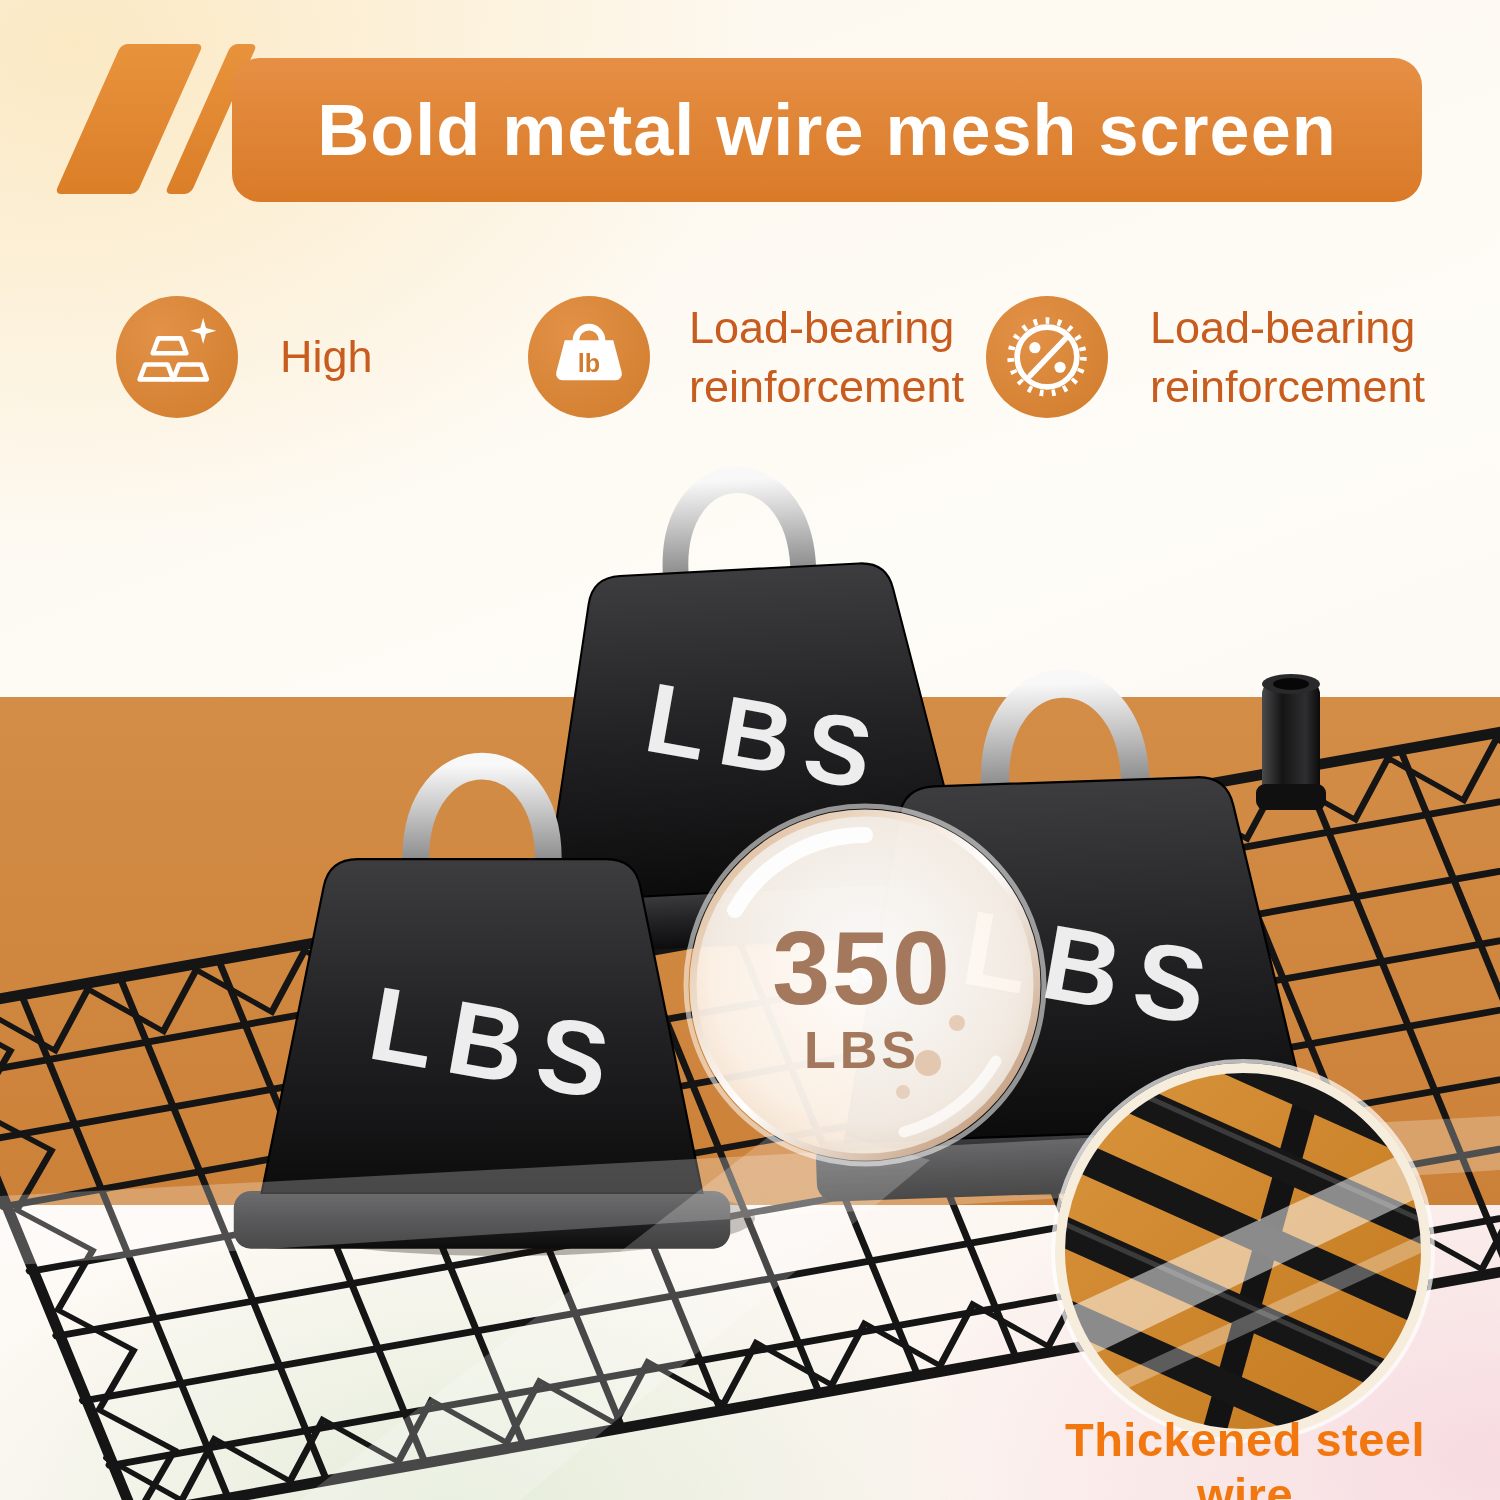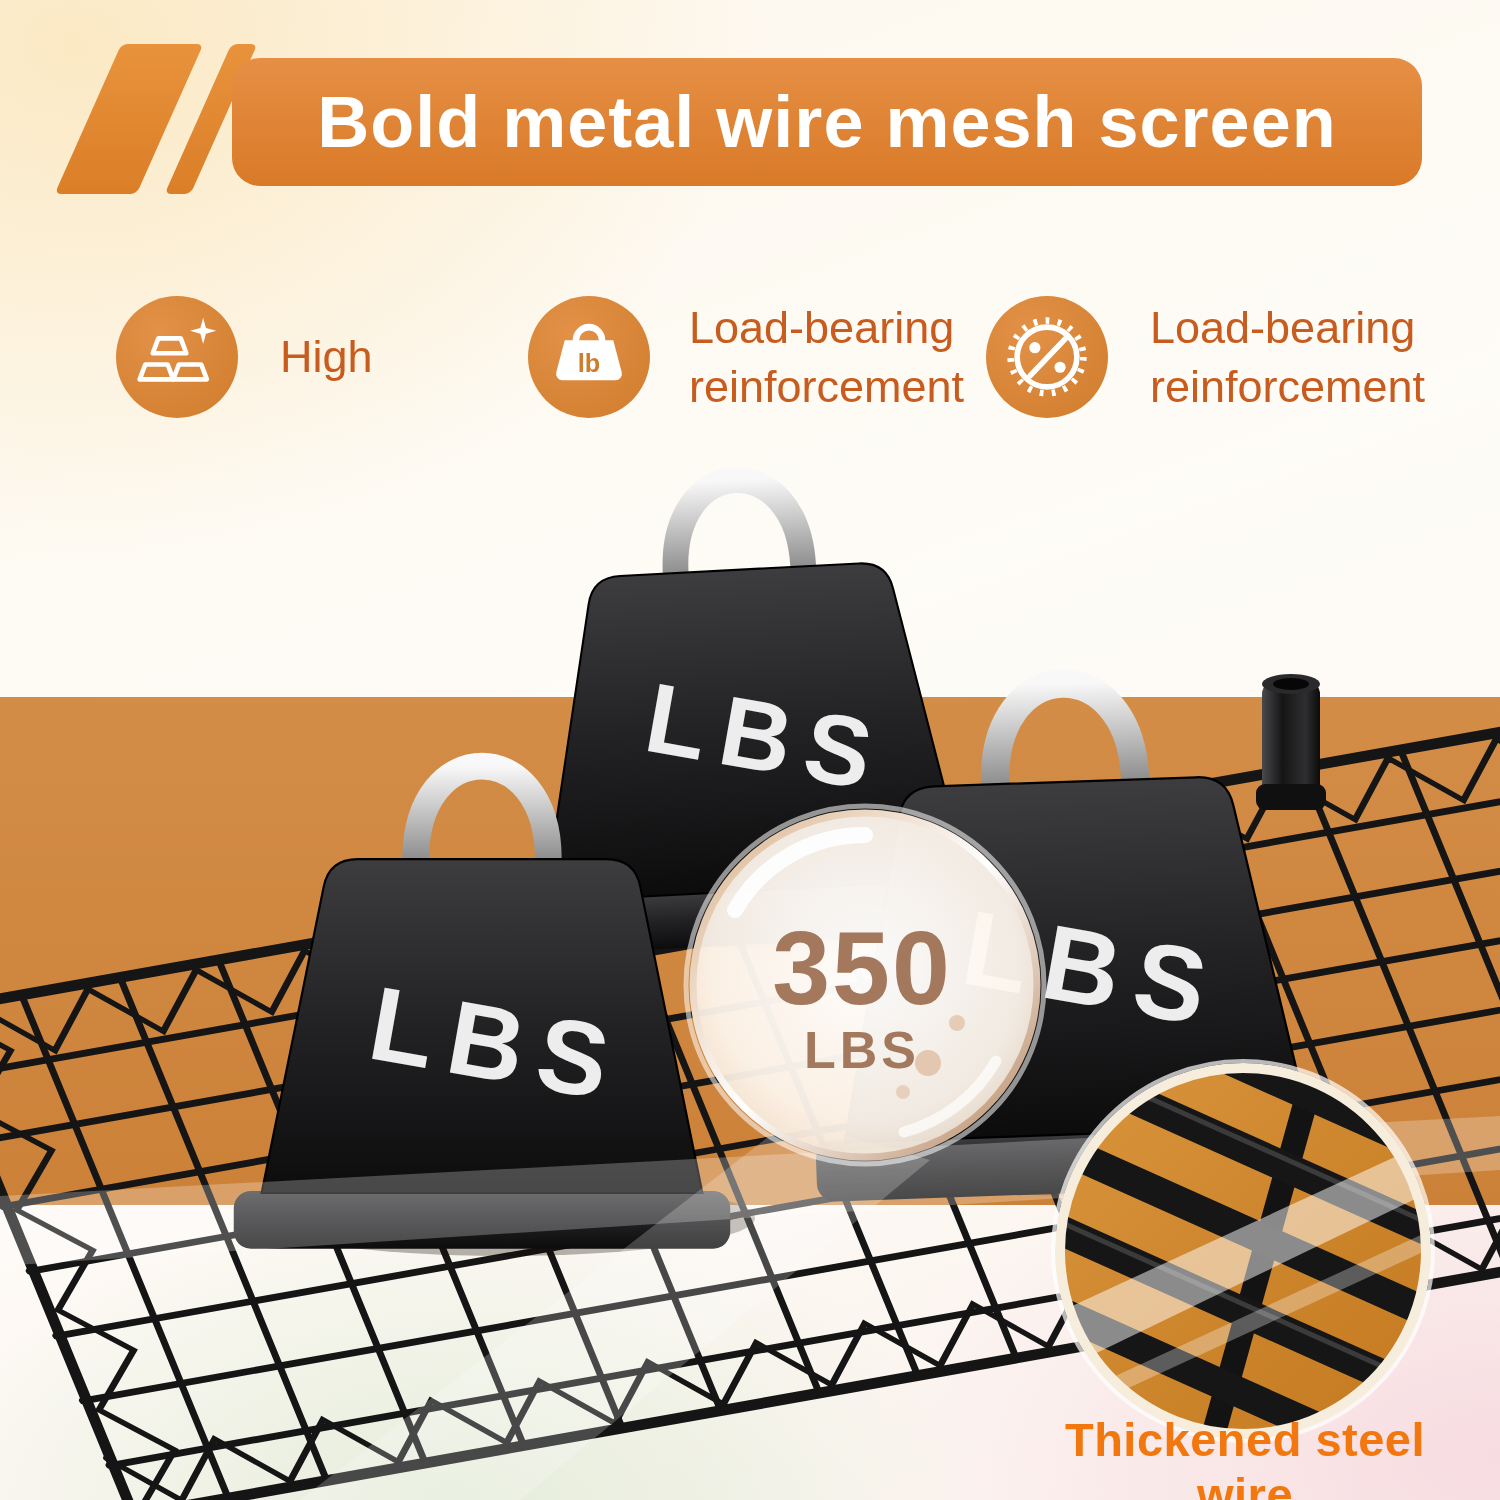--- a/index.html
+++ b/index.html
@@ -10,21 +10,21 @@
       radial-gradient(900px 520px at 100% 97%, rgba(244,200,214,.55), rgba(244,200,214,0) 70%),
       radial-gradient(760px 420px at 30% 100%, rgba(205,228,196,.5), rgba(205,228,196,0) 70%),
       linear-gradient(160deg,#fdf7ec 0%,#fefcf7 45%,#fbf3ee 100%);}
   .band{position:absolute;left:0;top:697px;width:1500px;height:508px;
     background:linear-gradient(180deg,#d38d47,#cc8138);}
   .scene{position:absolute;left:0;top:0;}
   .slash{position:absolute;background:linear-gradient(180deg,#e8933c,#db7e28);
     border-radius:6px;transform:skewX(-24deg);}
   .slash1{left:88px;top:44px;width:82px;height:150px;}
   .slash2{left:198px;top:44px;width:26px;height:150px;}
-  .banner{position:absolute;left:232px;top:58px;width:1190px;height:128px;
+  .banner{position:absolute;left:232px;top:58px;width:1190px;height:144px;
     background:linear-gradient(180deg,#e68f44,#d97a28);border-radius:28px;
     display:flex;align-items:center;justify-content:center;}
   .banner h1{margin:0;color:#ffffff;font-size:72px;font-weight:bold;letter-spacing:1px;}
   .feature{position:absolute;top:296px;display:flex;align-items:center;gap:26px;}
   .f1{left:116px;} .f2{left:528px;gap:23px;} .f3{left:986px;}
   .fcircle{width:122px;height:122px;border-radius:50%;flex:0 0 auto;
     background:radial-gradient(circle at 35% 30%, #e29147, #d07c2c);
     display:flex;align-items:center;justify-content:center;}
   .fcircle svg{width:112px;height:112px;}
   .ftext{font-size:45px;color:#c85c1e;line-height:1.32;margin-left:16px;}

